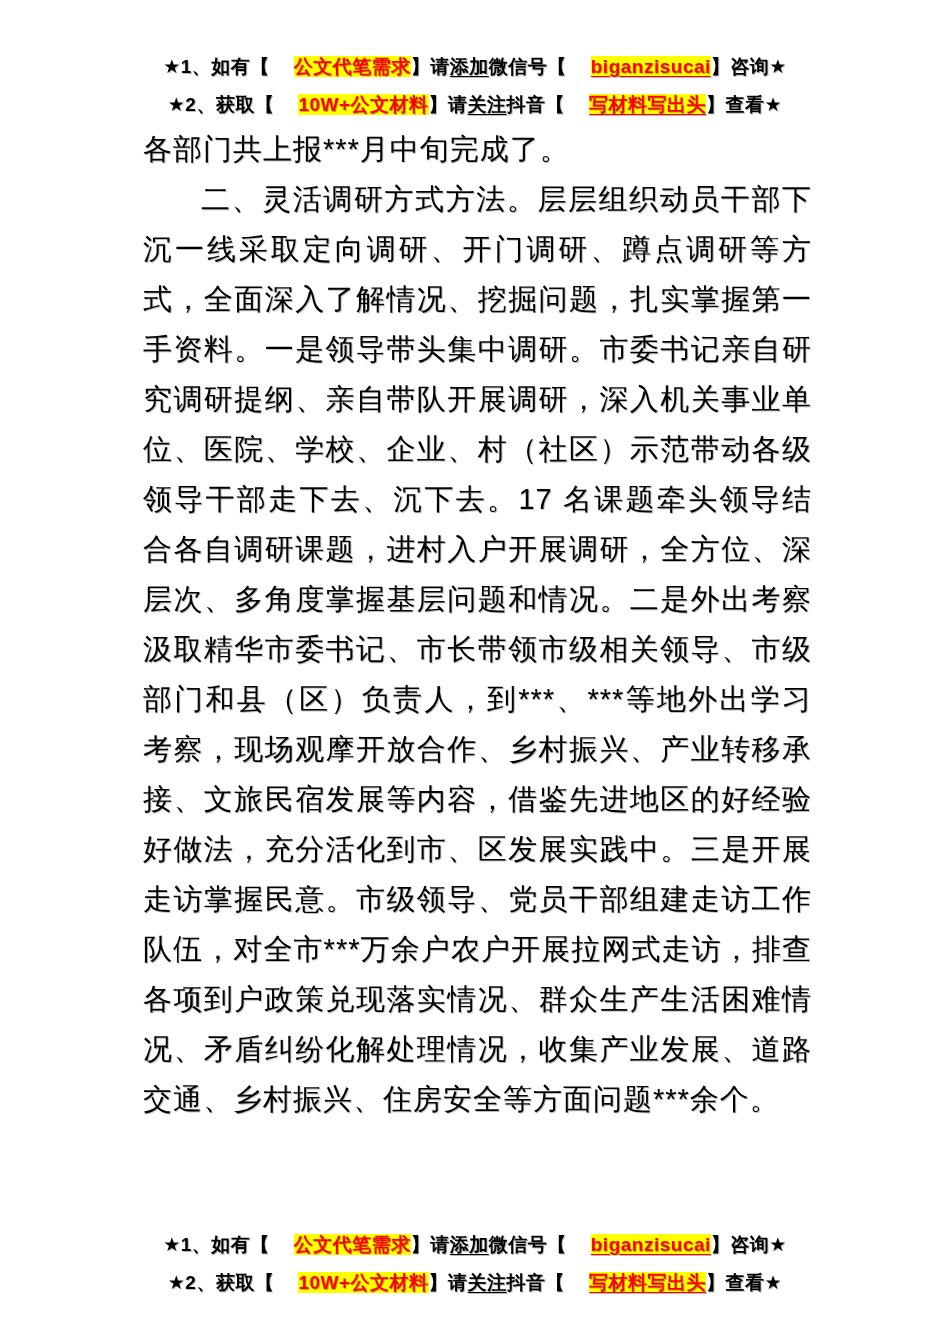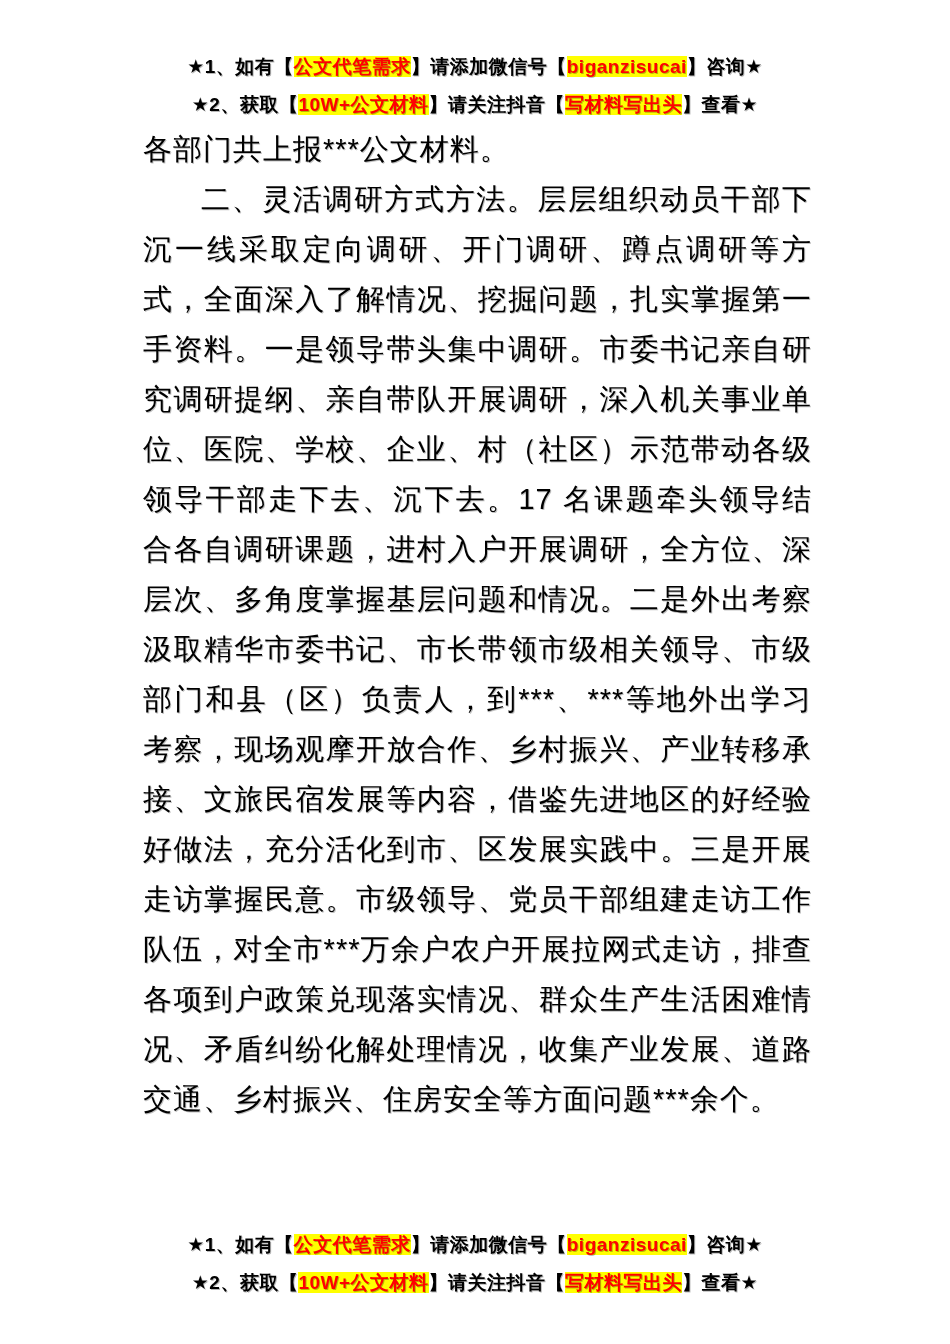--- a/index.html
+++ b/index.html
@@ -20,22 +20,22 @@
   .notice{
     text-align:center;
     font-size:19px;
     font-weight:bold;
     line-height:38px;
     letter-spacing:0.5px;
     text-shadow:1px 1px 0 rgba(0,0,0,0.28);
   }
   .notice-top{padding-top:48px;}
   .notice-bottom{position:absolute;left:0;right:0;bottom:42px;}
-  .hl{background:#ffff00;color:#ff0000;}
-  .u{text-underline-offset:3px;}
+  .hl{background:#ffff00;color:#ff0000;margin-left:24px;}
+  .u{text-decoration:underline;text-underline-offset:3px;}
   
   .body-text{
     padding:0 138px 0 143px;
     font-size:29px;
     line-height:50px;
     text-align:justify;
     text-justify:inter-ideograph;
     letter-spacing:1px;
     text-shadow:1px 1px 0 rgba(0,0,0,0.25);
   }
@@ -48,21 +48,21 @@
 <body>
 
 <div class="page">
 
   <div class="notice notice-top">
     <div class="notice-line"><span>★1、如有【</span><span class="hl">公文代笔需求</span><span>】请</span><span class="u">添加</span><span>微信号【</span><span class="hl u">biganzisucai</span><span>】咨询★</span></div>
     <div class="notice-line"><span>★2、获取【</span><span class="hl">10W+公文材料</span><span>】请</span><span class="u">关注</span><span>抖音【</span><span class="hl u">写材料写出头</span><span>】查看★</span></div>
   </div>
 
   <div class="body-text">
-    <p class="p-continues"><span>各部门共上报***公文材料。</span></p>
+    <p class="p-continues"><span>各部门共上报***月中旬完成了。</span></p>
     <p class="p-indent p-space"><span>二、灵活调研方式方法。</span><span>层层组织动员干部下沉一线采取定向调研、开门调研、蹲点调研等方式，全面深入了解情况、挖掘问题，扎实掌握第一手资料。一是领导带头集中调研。市委书记亲自研究调研提纲、亲自带队开展调研，深入机关事业单位、医院、学校、企业、村（社区）示范带动各级领导干部走下去、沉下去。17 名课题牵头领导结合各自调研课题，进村入户开展调研，全方位、深层次、多角度掌握基层问题和情况。二是外出考察汲取精华市委书记、市长带领市级相关领导、市级部门和县（区）负责人，到***、***等地外出学习考察，现场观摩开放合作、乡村振兴、产业转移承接、文旅民宿发展等内容，借鉴先进地区的好经验好做法，充分活化到市、区发展实践中。三是开展走访掌握民意。市级领导、党员干部组建走访工作队伍，对全市***万余户农户开展拉网式走访，排查各项到户政策兑现落实情况、群众生产生活困难情况、矛盾纠纷化解处理情况，收集产业发展、道路交通、乡村振兴、住房安全等方面问题***余个。</span></p>
   </div>
 
   <div class="notice notice-bottom">
     <div class="notice-line"><span>★1、如有【</span><span class="hl">公文代笔需求</span><span>】请</span><span class="u">添加</span><span>微信号【</span><span class="hl u">biganzisucai</span><span>】咨询★</span></div>
     <div class="notice-line"><span>★2、获取【</span><span class="hl">10W+公文材料</span><span>】请</span><span class="u">关注</span><span>抖音【</span><span class="hl u">写材料写出头</span><span>】查看★</span></div>
   </div>
 
 </div>
 

